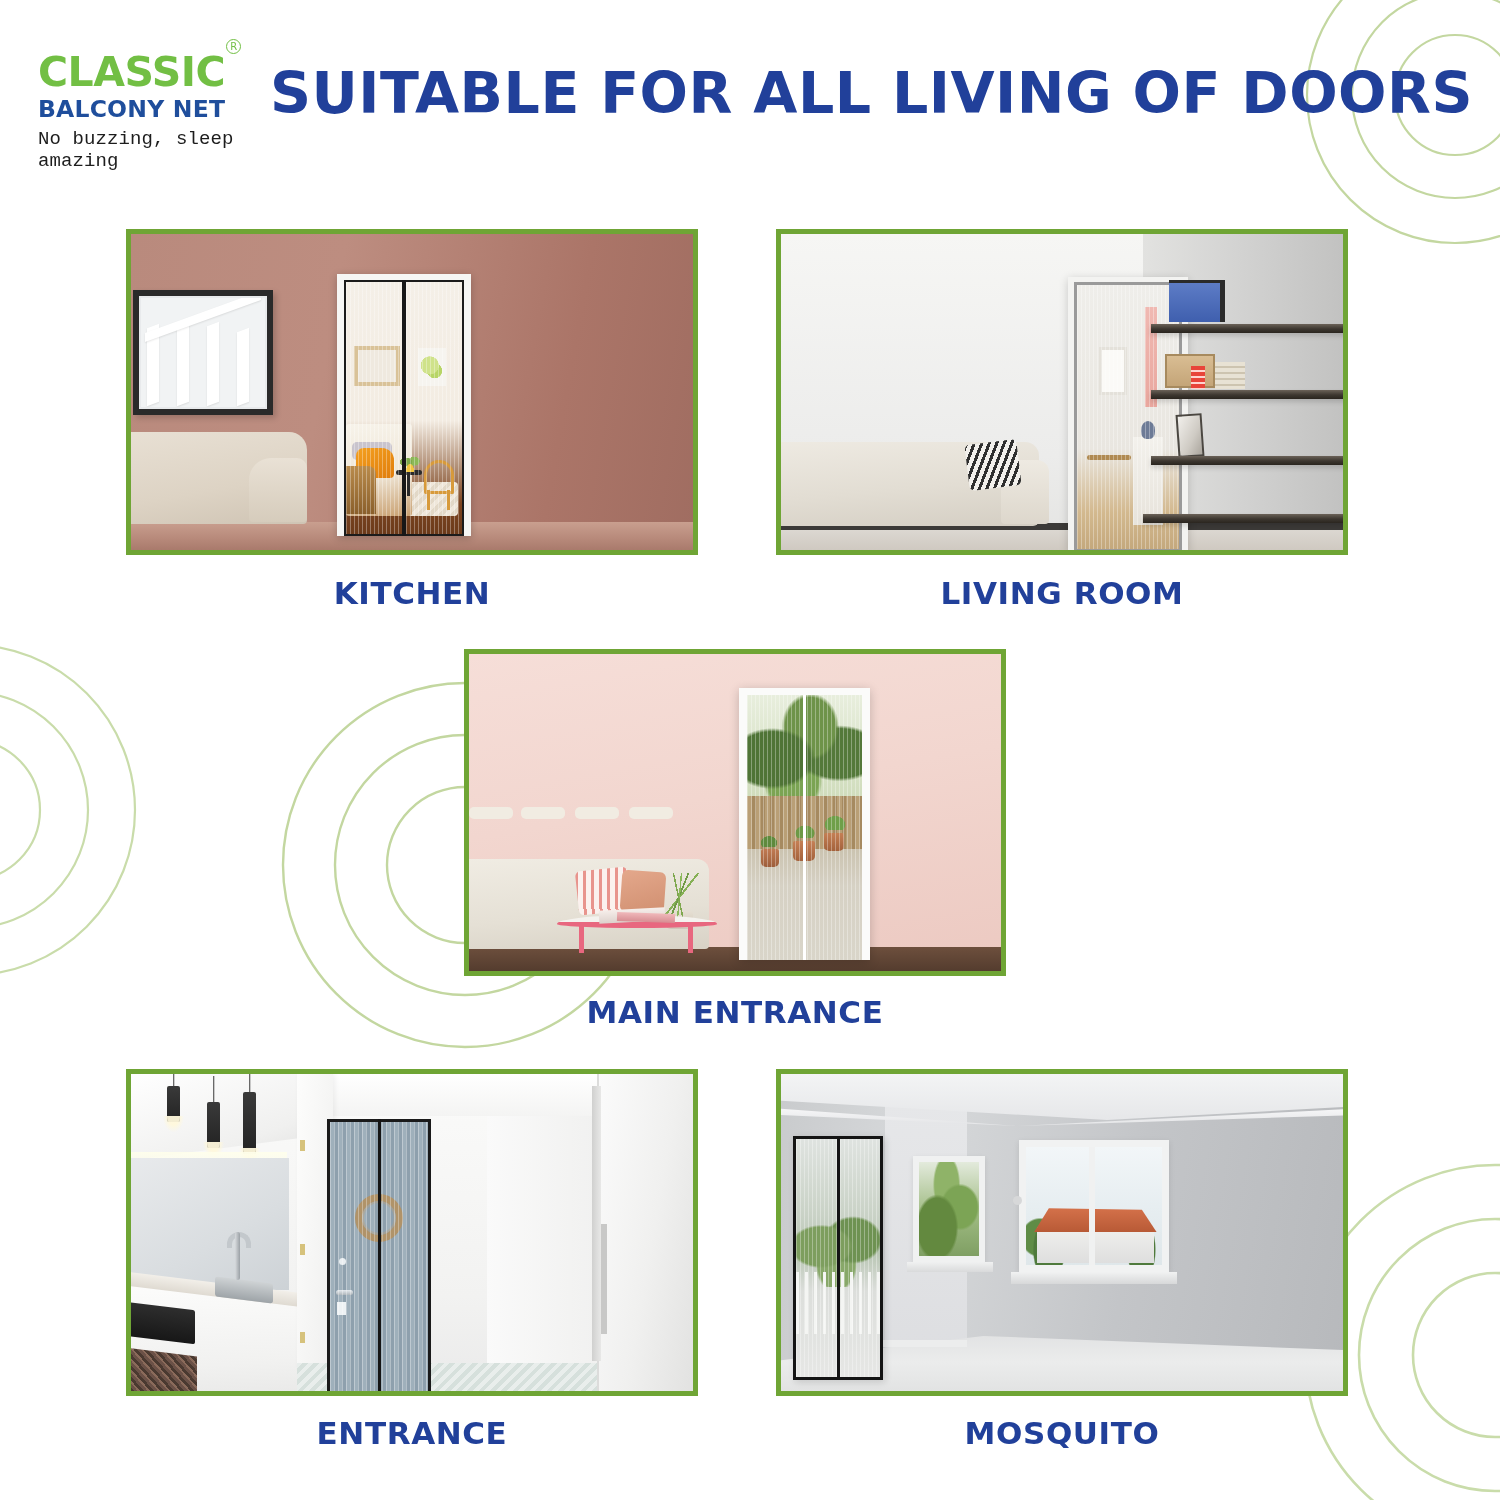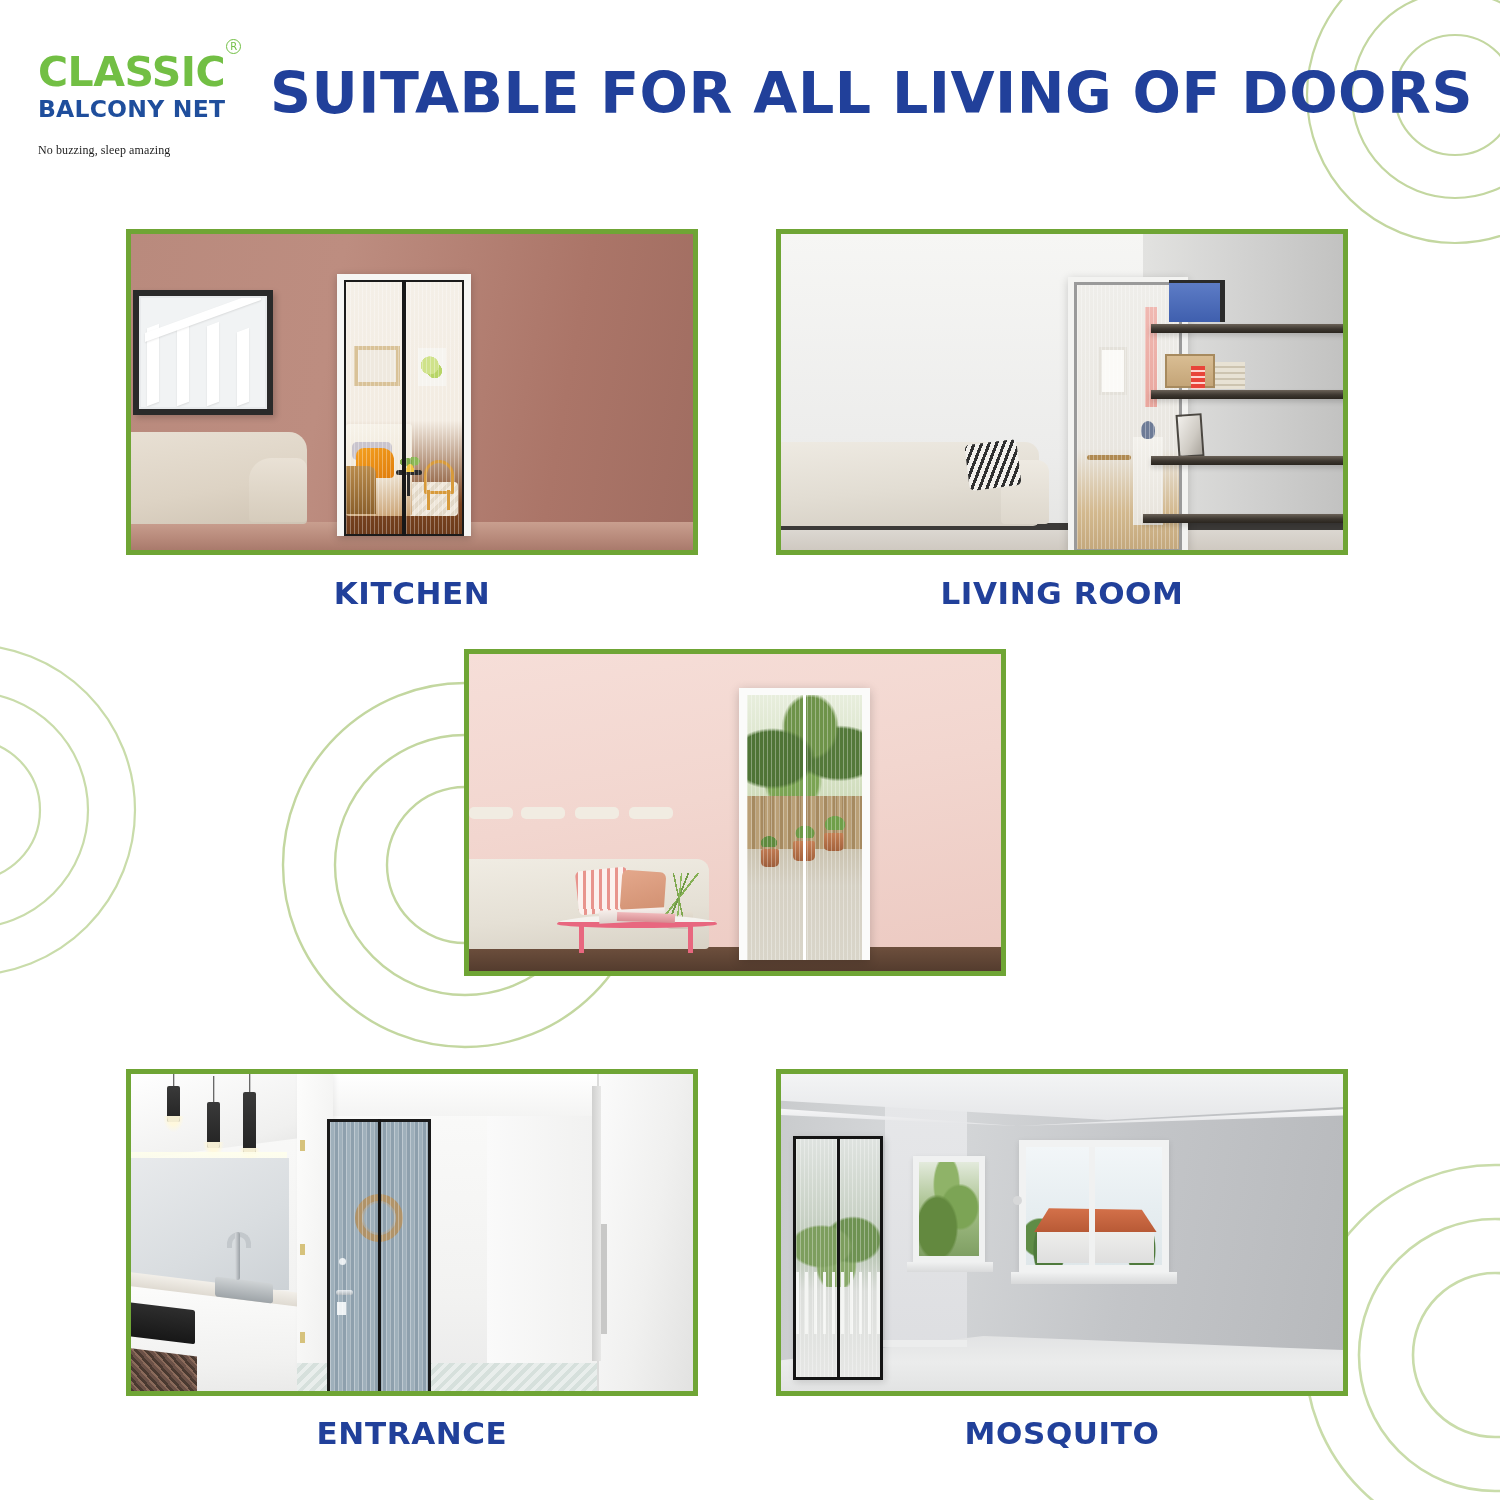--- a/index.html
+++ b/index.html
@@ -68,24 +68,24 @@
   .logo-net {
     font-family: "DejaVu Sans", sans-serif;
     font-weight: bold;
     font-size: 23.5px;
     letter-spacing: 0.2px;
     line-height: 1.15;
     color: #1F4E9C;
     margin-top: 3px;
   }
   .logo-tag {
-    font-family: Liberation Serif, serif;
-    font-size: 12px;
+    font-family: Liberation Mono, monospace;
+    font-size: 19px;
     color: #1d1d1d;
-    margin-top: 20px;
+    margin-top: 5px;
     letter-spacing: 0.1px;
   }
 
   
   .heading {
     position: absolute;
     left: 270px;
     top: 60px;
     width: 1190px;
     z-index: 6;
@@ -897,20 +897,21 @@
           <div class="me-grn3"></div>
           <div class="me-pot1"></div>
           <div class="me-pot2"></div>
           <div class="me-pot3"></div>
           <div class="mesh-lines"></div>
           <div class="bd-mesh-split" style="background:#ffffff;width:3px;margin-left:-1.5px;"></div>
         </div>
       </div>
     </div>
   </div>
+  <div class="caption cap-entrance">MAIN ENTRANCE</div>
 
   <div class="card card-kitchen">
     <div class="frame">
       <div class="scene">
         <div class="kt-bg"></div>
         <div class="kt-wallR"></div>
         <div class="kt-ceil"></div>
 
         <div class="kt-upper"></div>
         <div class="kt-pendant" style="left:36px;  top:12px; height:36px;">

